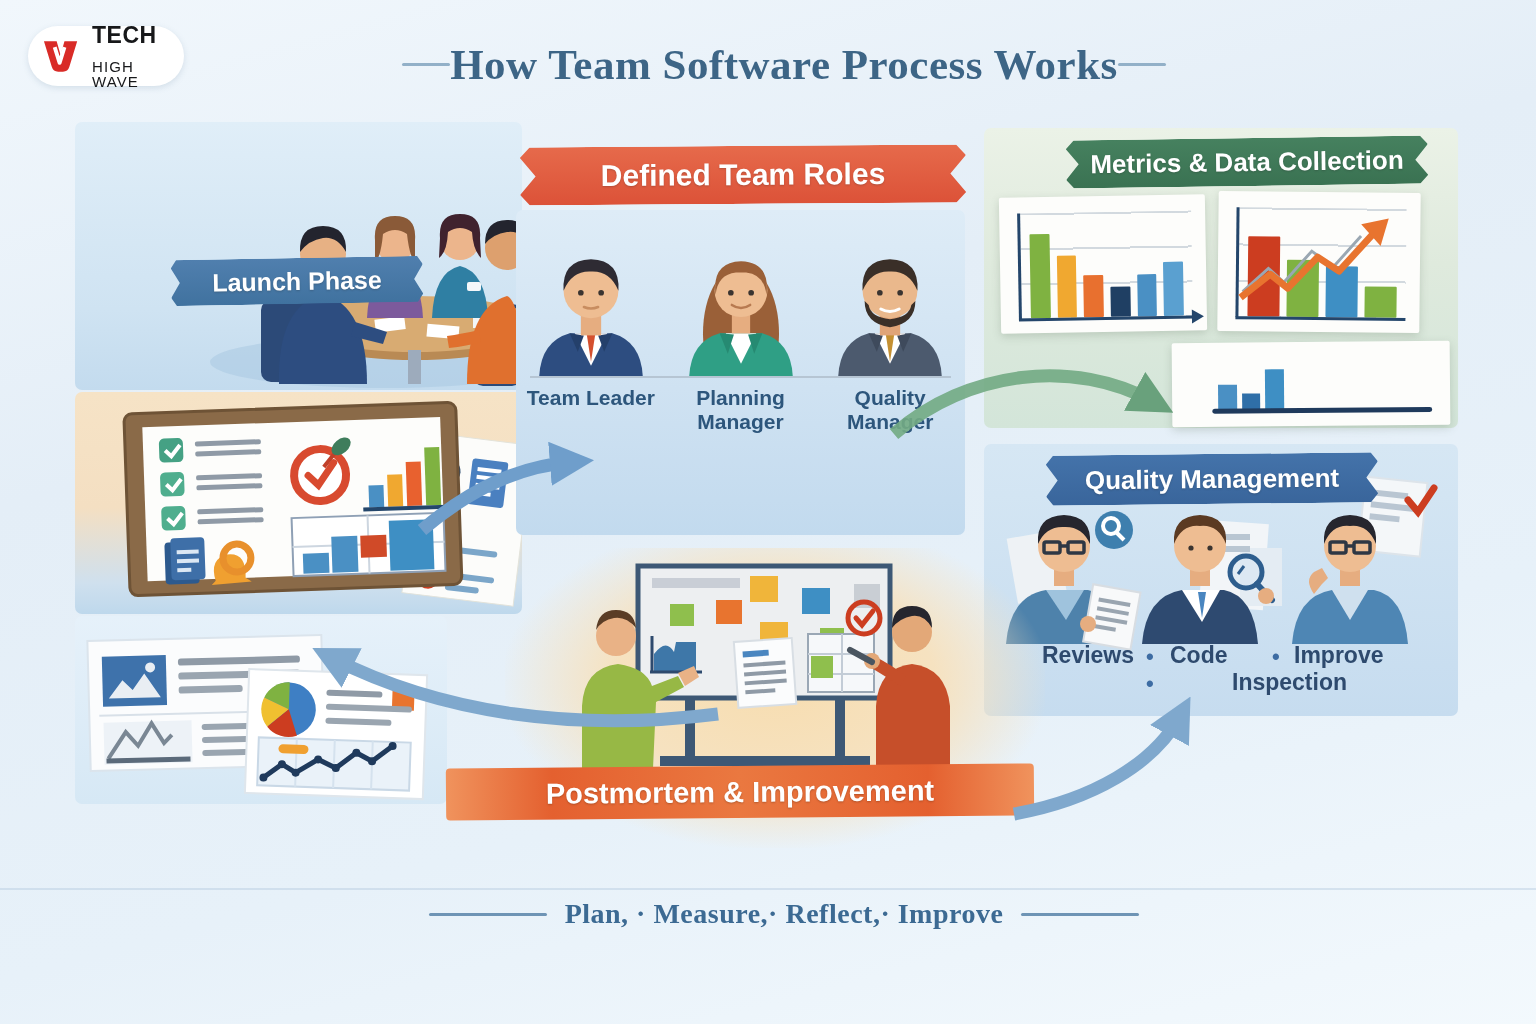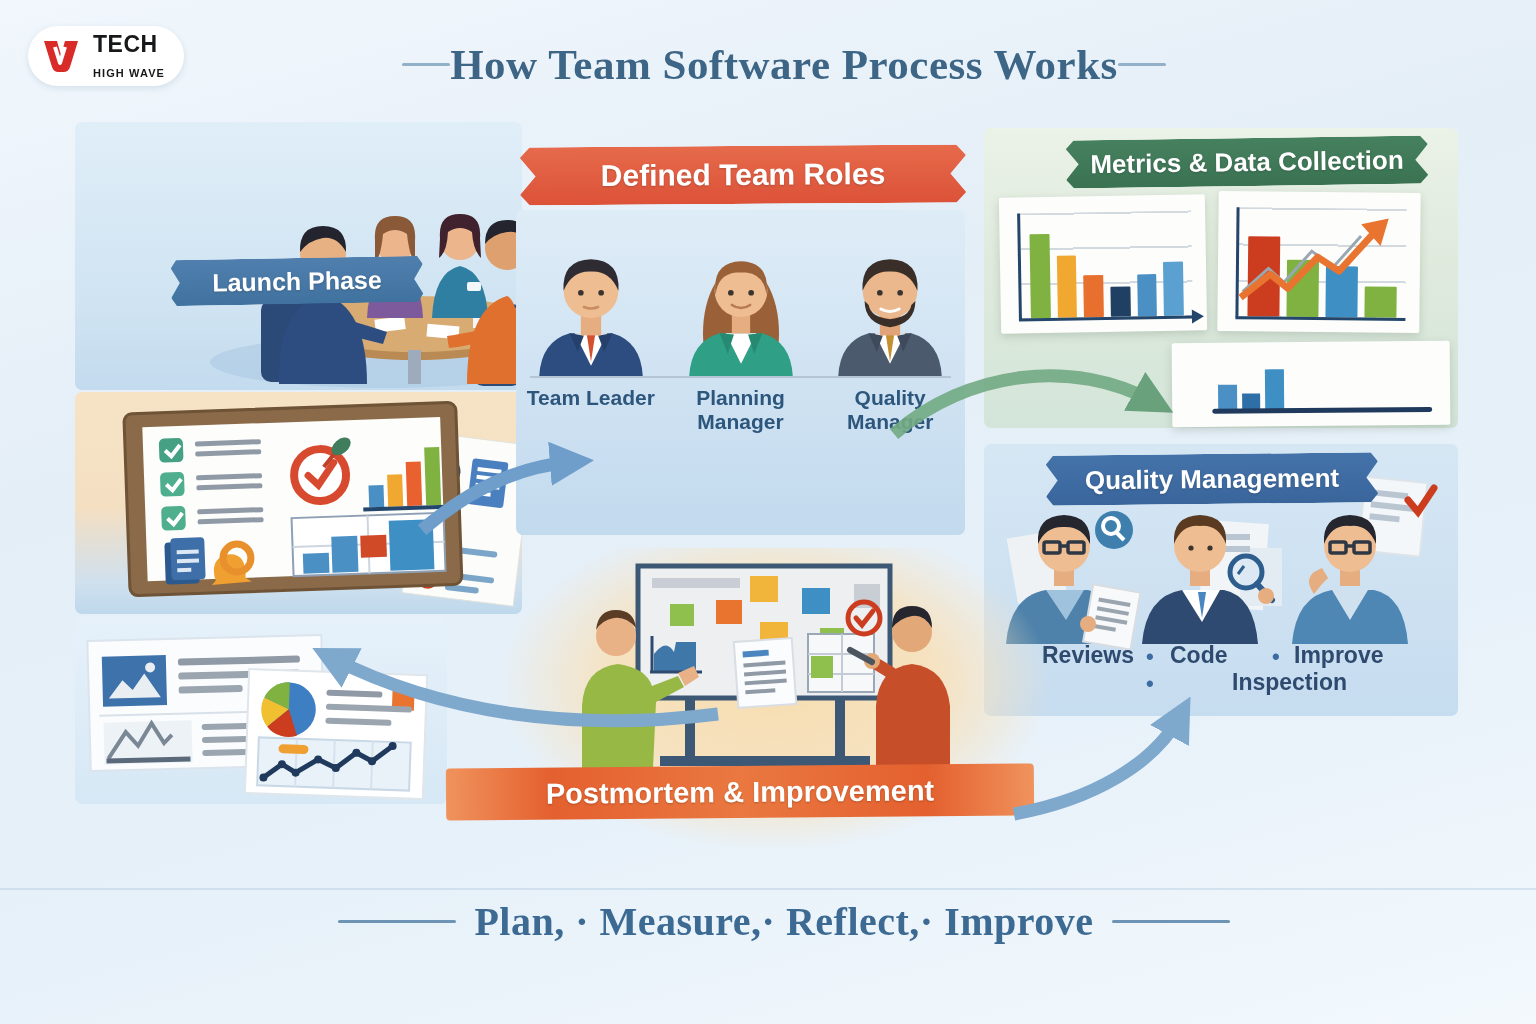--- a/index.html
+++ b/index.html
@@ -8,28 +8,28 @@
     background:linear-gradient(165deg,#f1f7fc 0%,#e4eef7 35%,#e7f1f9 68%,#f3f9fd 100%);
     font-family:"Liberation Sans",sans-serif;
     padding-left:32px;
   }
   
   .logo-pill{position:absolute;left:28px;top:26px;width:156px;height:60px;background:#fff;
     border-radius:30px;display:flex;align-items:center;gap:9px;padding-left:14px;box-sizing:border-box;
     box-shadow:0 2px 6px rgba(90,120,150,.18);}
   .logo-text{display:flex;flex-direction:column;line-height:1;}
   .logo-top{font-size:23px;font-weight:800;color:#17181a;letter-spacing:.5px;}
-  .logo-bottom{font-size:11px;font-weight:700;color:#17181a;letter-spacing:1.1px;margin-top:12px;}
+  .logo-bottom{font-size:15px;font-weight:400;color:#17181a;letter-spacing:1.1px;margin-top:12px;}
   
   .title-row{position:absolute;left:0;right:0;top:40px;display:flex;align-items:center;justify-content:center;}
   .title-row .rule{height:3px;width:48px;background:#92b0c8;border-radius:2px;}
   .main-title{font-family:"Liberation Serif",serif;font-weight:700;font-size:43px;color:#3d6586;letter-spacing:.5px;}
   .tagline-row{position:absolute;left:0;right:0;top:898px;display:flex;align-items:center;justify-content:center;gap:18px;}
   .tagline-row .rule{height:3px;width:118px;background:#6e94b5;border-radius:2px;}
-  .tagline{font-family:"Liberation Serif",serif;font-weight:700;font-size:40px;color:#3c6a93;letter-spacing:.5px;}
+  .tagline{font-family:"Liberation Serif",serif;font-weight:700;font-size:28px;color:#3c6a93;letter-spacing:.5px;}
   .band-line{position:absolute;left:0;right:0;top:888px;height:2px;background:rgba(170,195,218,.38);}
   
   .panel{position:absolute;border-radius:7px;}
   .launch-panel{left:75px;top:122px;width:447px;height:268px;background:linear-gradient(180deg,#e0eef8 0%,#cfe3f2 70%,#c3dbee 100%);}
   .planning-panel{left:75px;top:392px;width:447px;height:222px;background:linear-gradient(180deg,#f6e3c6 0%,#f4dfc2 52%,#cfe0ee 86%,#bed8ec 100%);}
   .docs-panel{left:75px;top:616px;width:372px;height:188px;background:linear-gradient(180deg,#e6f1fa 0%,#d6e8f5 100%);}
   .roles-panel{left:516px;top:210px;width:449px;height:325px;background:linear-gradient(180deg,#deecf7 0%,#cfe2f2 55%,#c2daee 100%);}
   .metrics-panel{left:984px;top:128px;width:474px;height:300px;background:linear-gradient(180deg,#ebf2e7 0%,#dfeadd 45%,#d3e5d9 100%);}
   .quality-panel{left:984px;top:444px;width:474px;height:272px;background:linear-gradient(180deg,#d6e7f4 0%,#c6dcef 100%);}
   .warm-wash{position:absolute;left:505px;top:548px;width:540px;height:300px;

